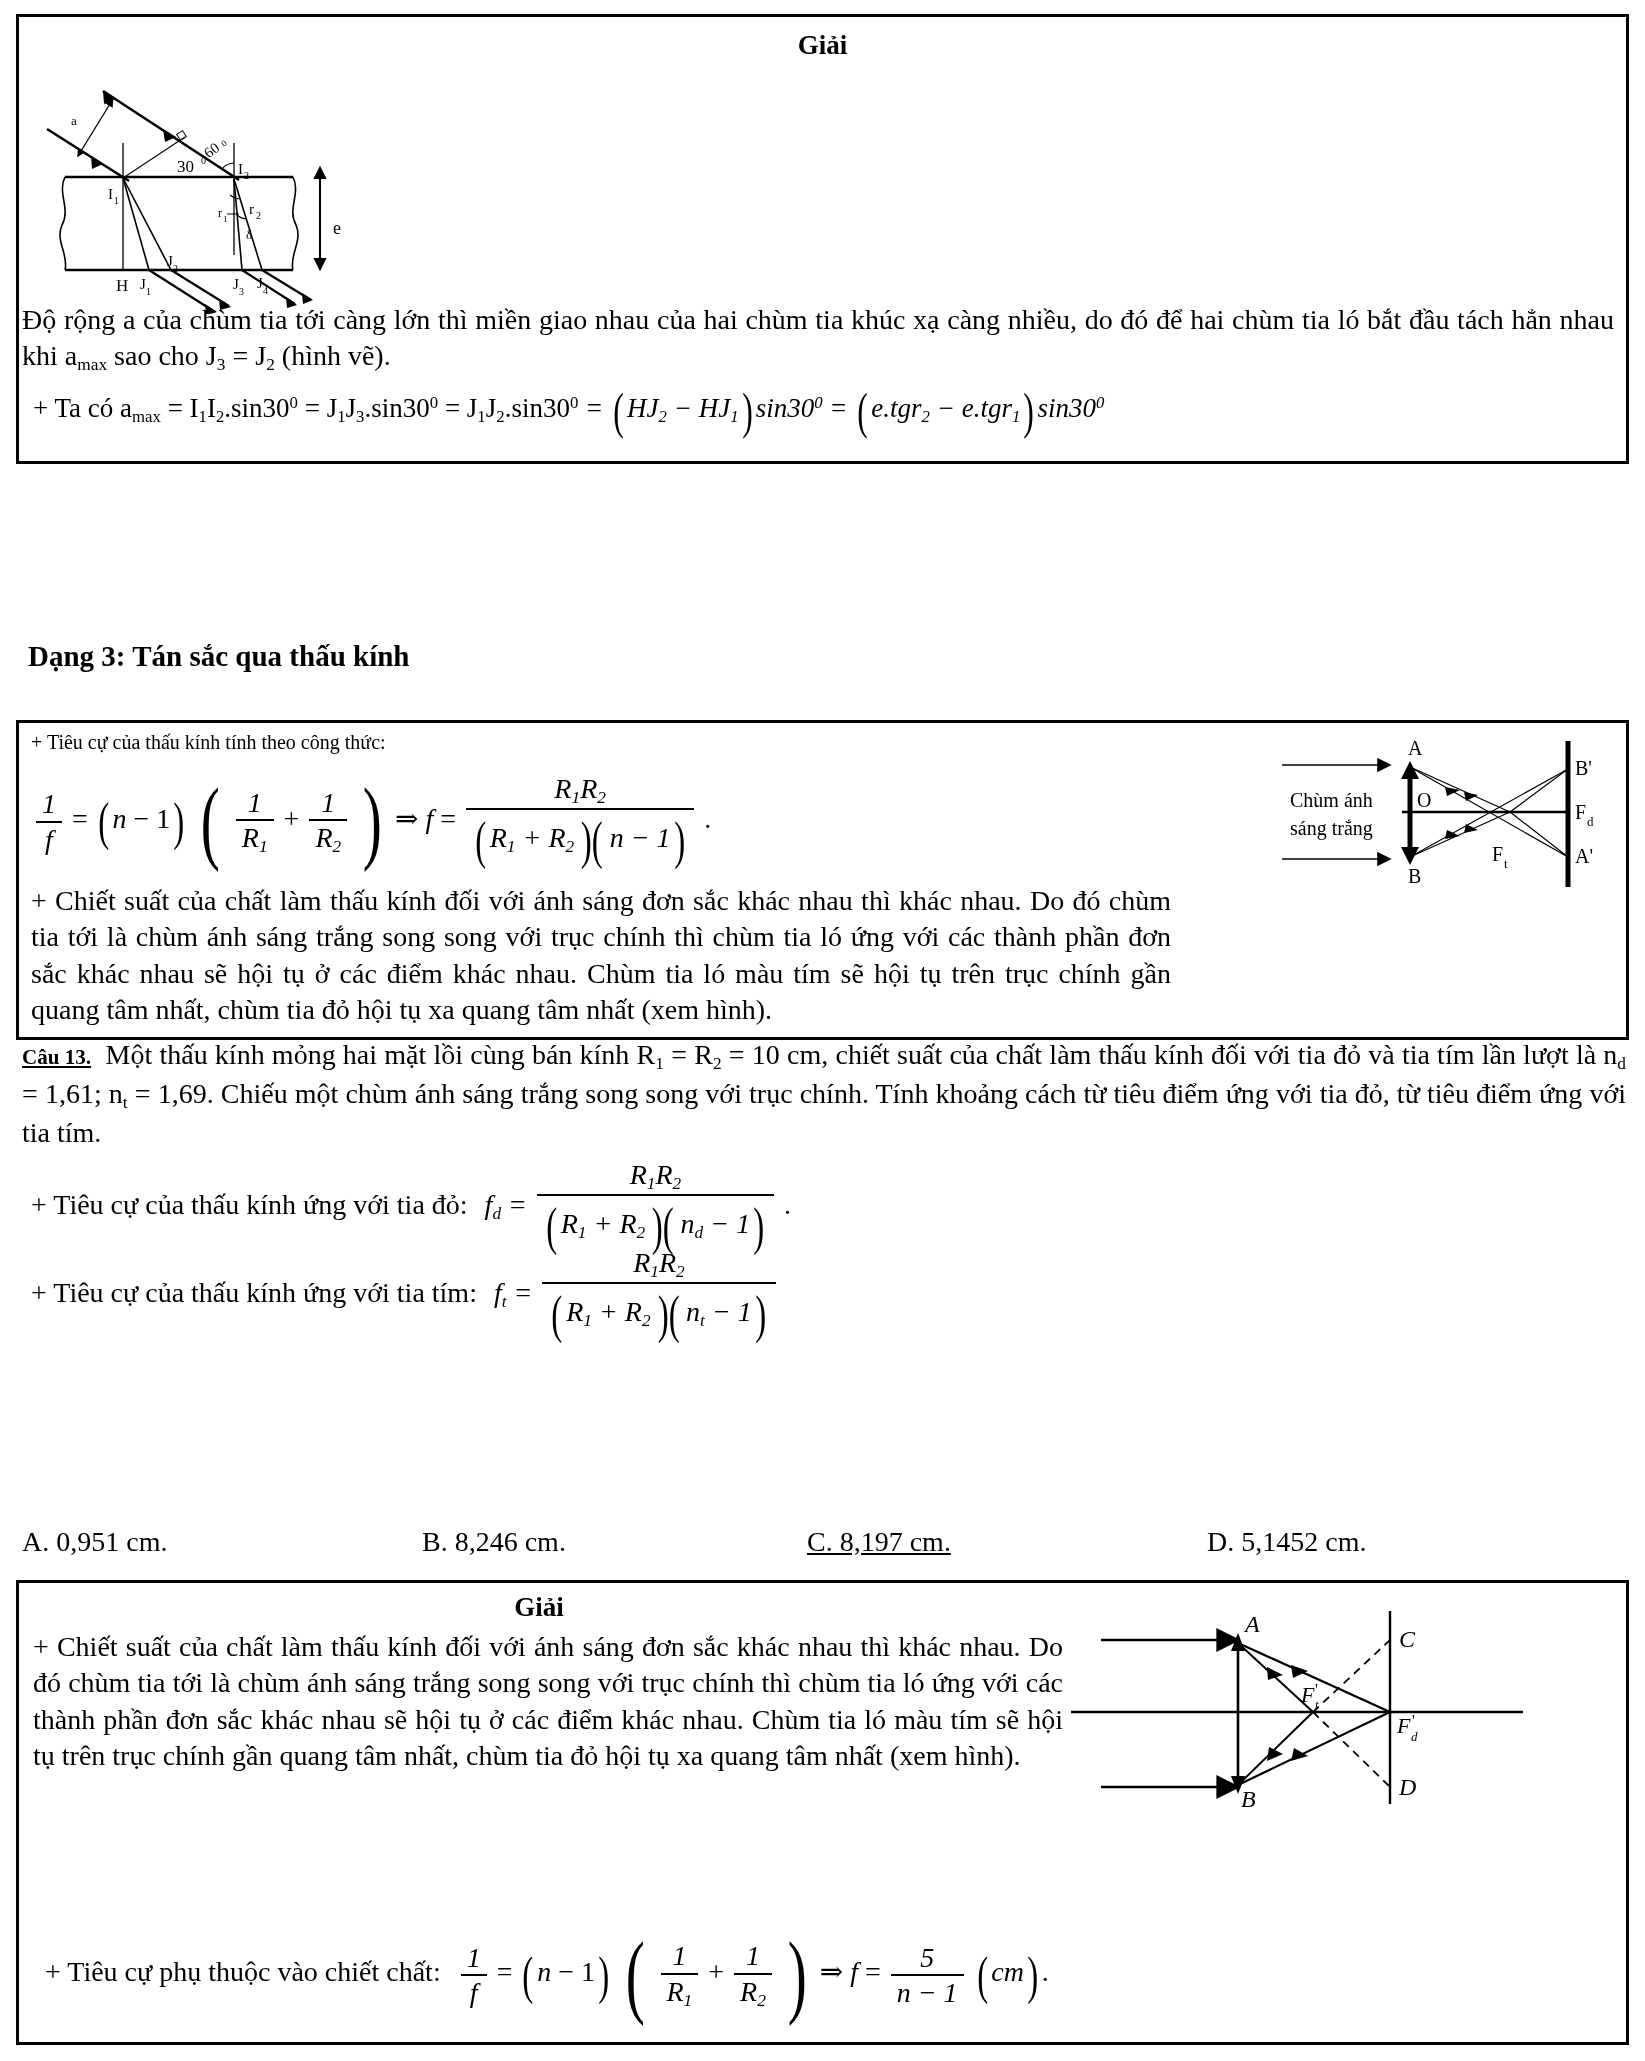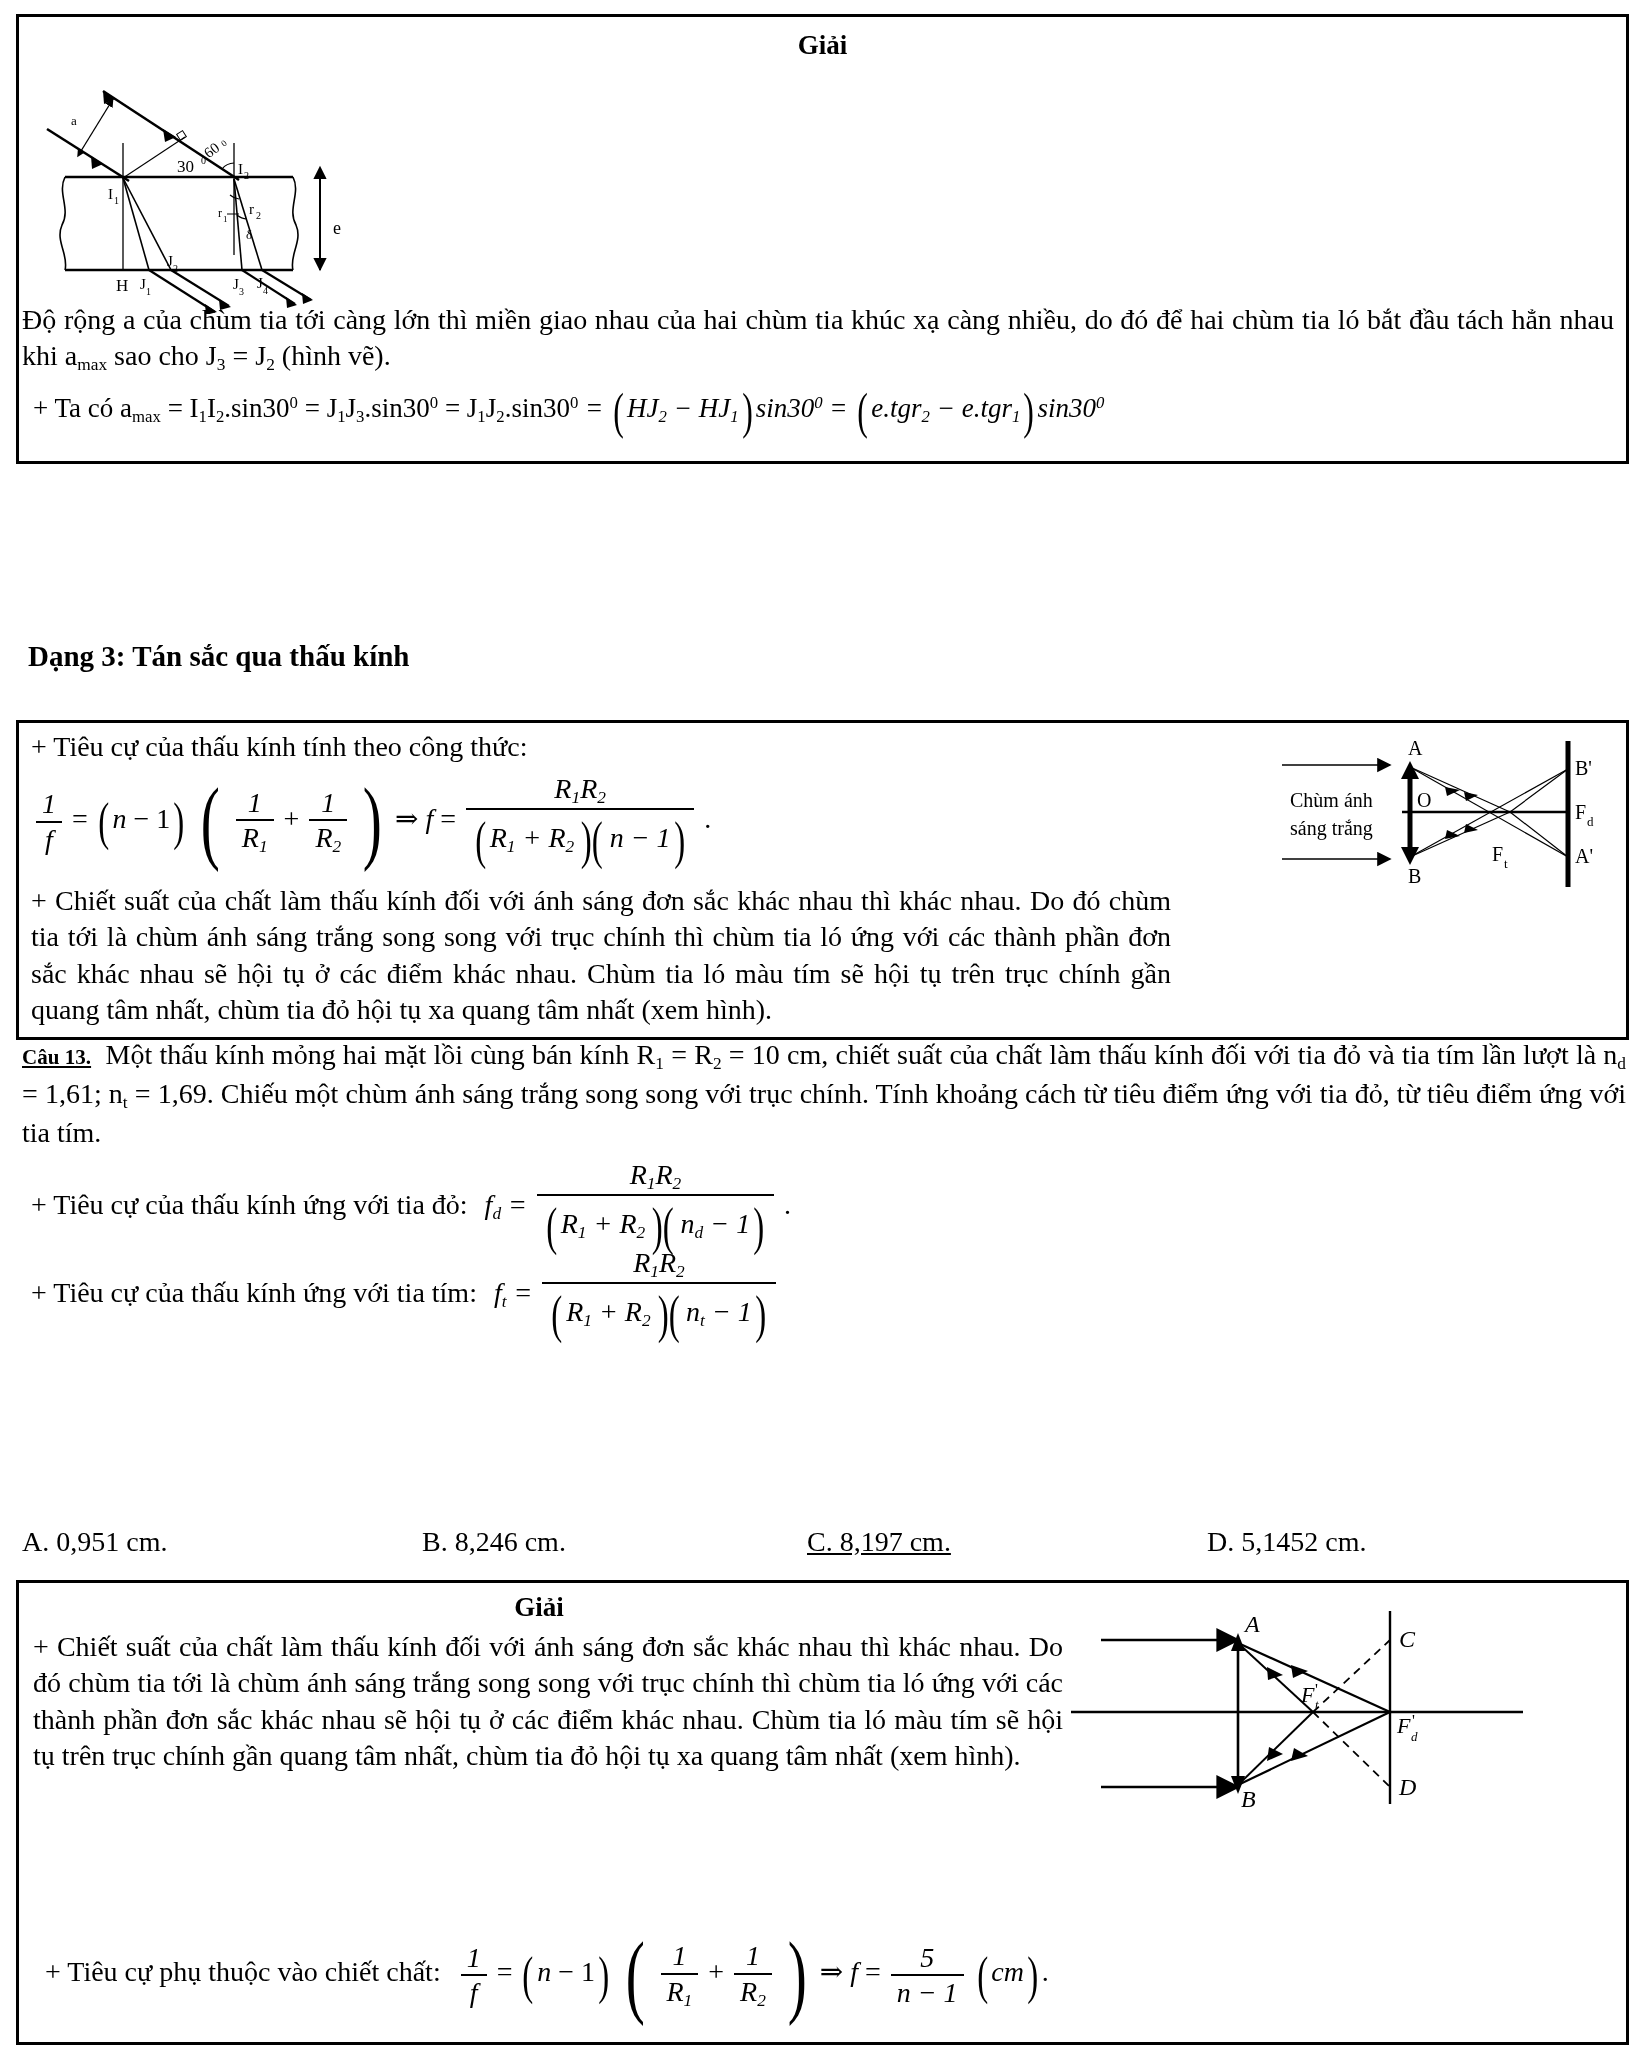--- a/index.html
+++ b/index.html
@@ -259,21 +259,21 @@
         <text x="234" y="133" font-family="Liberation Serif, serif" font-size="13">t</text>
         <text x="305" y="40" font-family="Liberation Serif, serif" font-size="20">B'</text>
         <text x="305" y="84" font-family="Liberation Serif, serif" font-size="20">F</text>
         <text x="317" y="91" font-family="Liberation Serif, serif" font-size="13">d</text>
         <text x="305" y="128" font-family="Liberation Serif, serif" font-size="20">A'</text>
         <text x="20" y="72" font-family="Liberation Serif, serif" font-size="20">Chùm ánh</text>
         <text x="20" y="100" font-family="Liberation Serif, serif" font-size="20">sáng trắng</text>
       </svg>
     </div>
 
-    <div style="position:absolute; left:12px; top:8px; font-size:28px;">+ Tiêu cự của thấu kính tính theo công thức:</div>
+    <div style="position:absolute; left:12px; top:8px; font-size:20px;">+ Tiêu cự của thấu kính tính theo công thức:</div>
 
     <div class="eqline-big" style="position:absolute; left:14px; top:48px; font-size:28px;">
       <span class="frac"><span class="num math">1</span><span class="den math">f</span></span>
       = <span class="paren">(</span><span class="math">n</span> − 1<span class="paren">)</span>
       <span class="paren" style="font-size:3.3em;">(</span>
       <span class="frac"><span class="num math">1</span><span class="den math">R<sub>1</sub></span></span>
       +
       <span class="frac"><span class="num math">1</span><span class="den math">R<sub>2</sub></span></span>
       <span class="paren" style="font-size:3.3em;">)</span>
       ⇒ <span class="math">f</span> =

